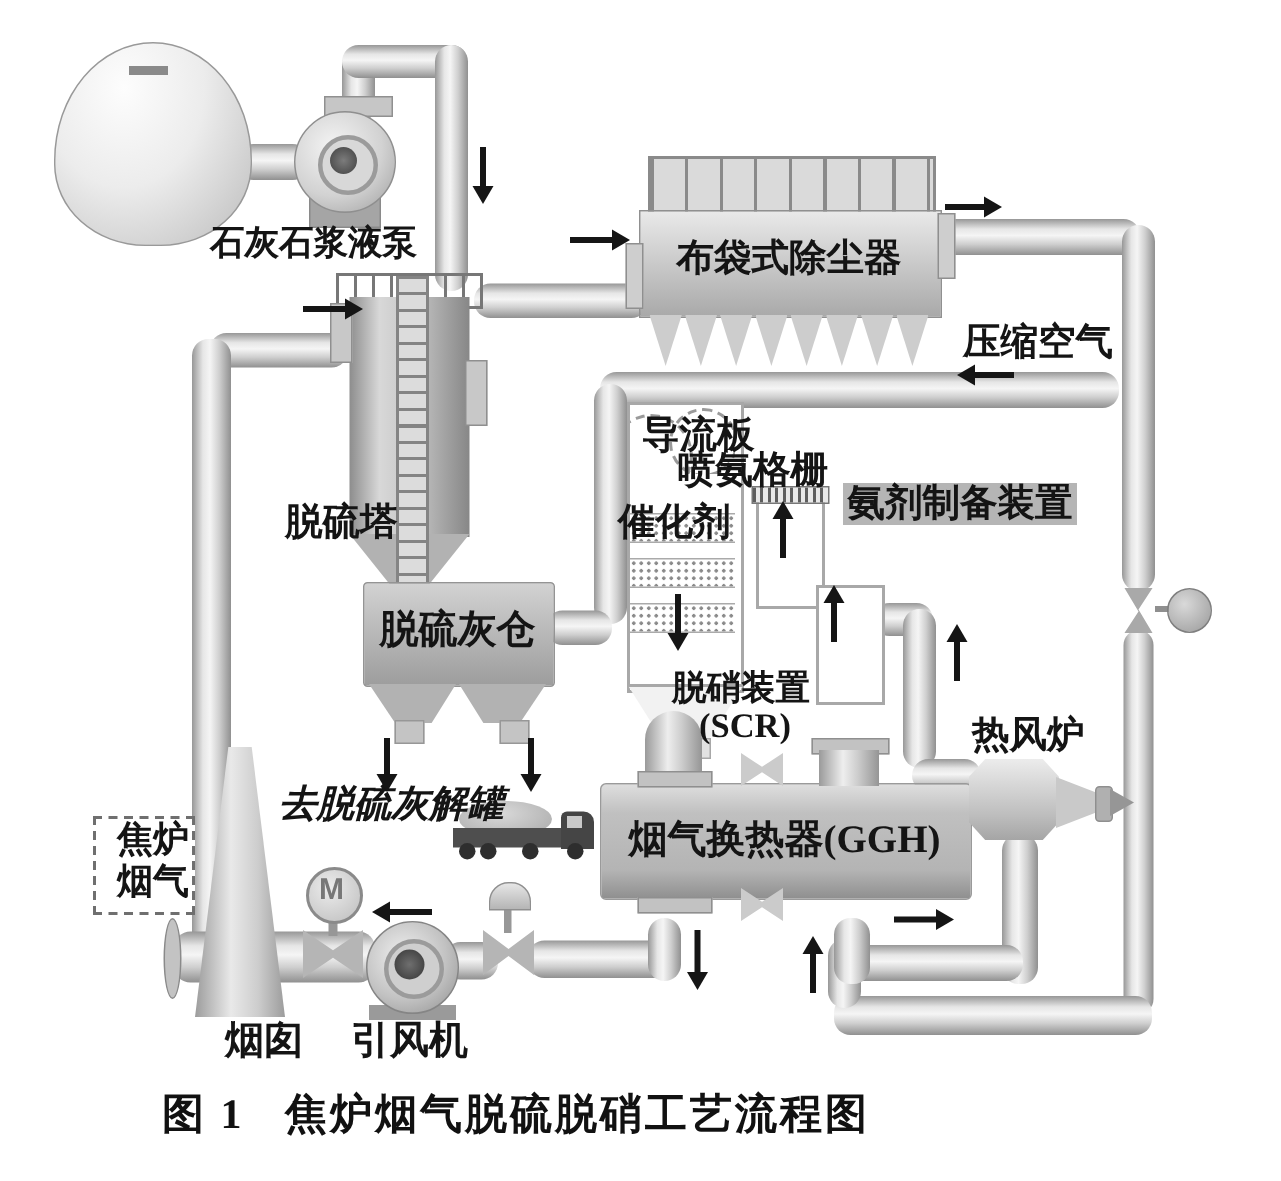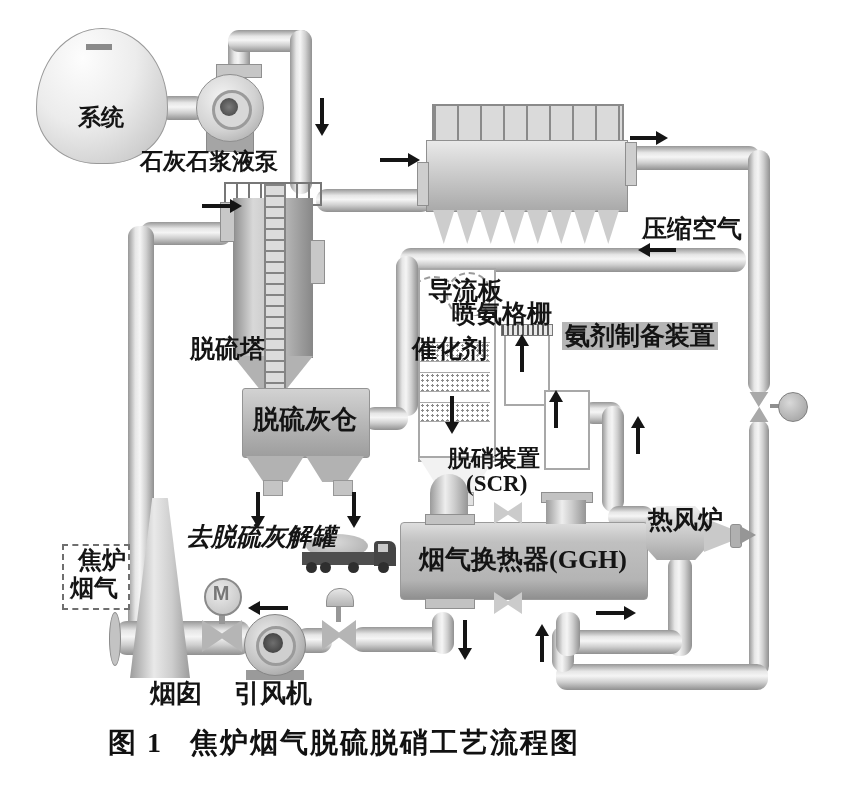--- a/index.html
+++ b/index.html
@@ -60,21 +60,20 @@
   <div class="pv pv2" style="left:556px;top:612px;width:24px;height:44px;"></div>
   <div class="pv pv2" style="left:432px;top:612px;width:22px;height:42px;"></div>
   <div class="ph" style="left:352px;top:627px;width:94px;height:25px;"></div>
   <div class="ph" style="left:296px;top:628px;width:36px;height:25px;"></div>
   <div class="pv" style="left:262px;top:384px;width:22px;height:12px;"></div>
 
   <div class="eq" style="left:36px;top:28px;width:130px;height:134px;
        border-radius:50% 50% 46% 46% / 58% 58% 40% 40%;border:1px solid #999;
        background:radial-gradient(ellipse at 35% 22%,#fdfdfd 0%,#ececec 45%,#c9c9c9 85%,#b0b0b0 100%);"></div>
   <div class="eq" style="left:86px;top:44px;width:26px;height:6px;background:#8a8a8a;"></div>
-  <div class="lbl" style="left:36px;top:106px;width:130px;text-align:center;font-size:23px;">系统</div>
 
   <div class="eq" style="left:206px;top:126px;width:46px;height:24px;background:#a5a5a5;border:1px solid #8a8a8a;"></div>
   <div class="eq" style="left:216px;top:64px;width:44px;height:12px;background:#c6c6c6;border:1px solid #909090;"></div>
   <div class="eq" style="left:196px;top:74px;width:66px;height:66px;border-radius:50%;
        background:radial-gradient(circle at 38% 35%,#f4f4f4,#d2d2d2 55%,#a3a3a3 95%);border:1px solid #8f8f8f;"></div>
   <div class="eq" style="left:212px;top:90px;width:34px;height:34px;border-radius:50%;border:3px solid #9b9b9b;background:#d8d8d8;"></div>
   <div class="eq" style="left:220px;top:98px;width:18px;height:18px;border-radius:50%;background:radial-gradient(circle,#7c7c7c,#3f3f3f);"></div>
   <div class="lbl" style="left:140px;top:150px;font-size:23px;">石灰石浆液泵</div>
 
   <div class="eq" style="left:224px;top:182px;width:98px;height:20px;
@@ -99,20 +98,21 @@
   <div class="eq" style="left:432px;top:210px;width:188px;height:34px;display:flex;">
     <div style="flex:1;clip-path:polygon(0 0,100% 0,50% 100%);background:#cdcdcd;margin:0 1px;"></div>
     <div style="flex:1;clip-path:polygon(0 0,100% 0,50% 100%);background:#cdcdcd;margin:0 1px;"></div>
     <div style="flex:1;clip-path:polygon(0 0,100% 0,50% 100%);background:#cdcdcd;margin:0 1px;"></div>
     <div style="flex:1;clip-path:polygon(0 0,100% 0,50% 100%);background:#cdcdcd;margin:0 1px;"></div>
     <div style="flex:1;clip-path:polygon(0 0,100% 0,50% 100%);background:#cdcdcd;margin:0 1px;"></div>
     <div style="flex:1;clip-path:polygon(0 0,100% 0,50% 100%);background:#cdcdcd;margin:0 1px;"></div>
     <div style="flex:1;clip-path:polygon(0 0,100% 0,50% 100%);background:#cdcdcd;margin:0 1px;"></div>
     <div style="flex:1;clip-path:polygon(0 0,100% 0,50% 100%);background:#cdcdcd;margin:0 1px;"></div>
   </div>
+  <div class="lbl" style="left:426px;top:160px;width:200px;text-align:center;font-size:25px;">布袋式除尘器</div>
 
   <div class="lbl" style="left:642px;top:216px;font-size:25px;">压缩空气</div>
 
   <div class="eq outline" style="left:418px;top:268px;width:74px;height:190px;"></div>
   <div class="eq" style="left:420px;top:270px;width:70px;height:46px;overflow:hidden;">
     <div style="position:absolute;left:-14px;top:6px;width:52px;height:52px;border:2px dashed #9a9a9a;border-radius:50%;"></div>
     <div style="position:absolute;left:26px;top:2px;width:42px;height:42px;border:2px dashed #9a9a9a;border-radius:50%;"></div>
   </div>
   <div class="eq dots" style="left:420px;top:342px;width:70px;height:18px;border-top:1px solid #aaa;border-bottom:1px solid #aaa;"></div>
   <div class="eq dots" style="left:420px;top:372px;width:70px;height:18px;border-top:1px solid #aaa;border-bottom:1px solid #aaa;"></div>
@@ -163,36 +163,36 @@
   <div class="eq" style="left:378px;top:562px;width:11px;height:11px;border-radius:50%;background:#2e2e2e;"></div>
 
   <div class="eq" style="left:646px;top:506px;width:60px;height:54px;
        clip-path:polygon(18% 0,82% 0,100% 22%,100% 78%,82% 100%,18% 100%,0 78%,0 22%);
        background:linear-gradient(180deg,#ececec,#bdbdbd 70%,#a5a5a5);"></div>
   <div class="eq" style="left:704px;top:518px;width:28px;height:34px;
        clip-path:polygon(0 0,100% 32%,100% 68%,0 100%);background:#c9c9c9;"></div>
   <div class="eq" style="left:730px;top:524px;width:10px;height:22px;background:#b0b0b0;border:1px solid #8f8f8f;border-radius:3px;"></div>
   <div class="eq" style="left:740px;top:526px;width:16px;height:18px;
        clip-path:polygon(0 0,100% 50%,0 100%);background:#969696;"></div>
-  <div class="lbl" style="left:648px;top:478px;font-size:25px;margin-top:29px;">热风炉</div>
+  <div class="lbl" style="left:648px;top:478px;font-size:25px;">热风炉</div>
 
   <div class="eq" style="left:746px;top:392px;width:26px;height:30px;
        clip-path:polygon(14% 0,86% 0,50% 48%,86% 100%,14% 100%,50% 52%);background:#a9a9a9;"></div>
   <div class="eq" style="left:770px;top:404px;width:10px;height:4px;background:#8f8f8f;"></div>
   <div class="eq" style="left:778px;top:392px;width:28px;height:28px;border-radius:50%;
        background:radial-gradient(circle at 38% 35%,#d9d9d9,#9a9a9a);border:1px solid #7f7f7f;"></div>
 
   <div class="eq" style="left:130px;top:498px;width:60px;height:180px;
        clip-path:polygon(37% 0,63% 0,100% 100%,0 100%);
        background:linear-gradient(90deg,#9c9c9c,#e9e9e9 40%,#cdcdcd 70%,#9c9c9c);z-index:2;"></div>
   <div class="lbl" style="left:150px;top:680px;font-size:26px;">烟囱</div>
 
   <div class="eq" style="left:62px;top:544px;width:64px;height:62px;border:2px dashed #6f6f6f;background:#fff;"></div>
   <div class="lbl" style="left:62px;top:548px;width:64px;text-align:right;font-size:24px;">焦炉</div>
-  <div class="lbl" style="left:62px;top:576px;width:64px;text-align:center;font-size:24px;">烟气</div>
+  <div class="lbl" style="left:62px;top:576px;width:64px;text-align:right;font-size:24px;">烟气</div>
 
   <div class="eq3" style="left:202px;top:620px;width:40px;height:32px;
        clip-path:polygon(0 0,50% 42%,100% 0,100% 100%,50% 58%,0 100%);background:#b5b5b5;"></div>
   <div class="eq3" style="left:219px;top:602px;width:6px;height:22px;background:#979797;"></div>
   <div class="eq3" style="left:204px;top:578px;width:34px;height:34px;border-radius:50%;
        background:radial-gradient(circle at 40% 35%,#ececec,#bdbdbd);border:2px solid #8a8a8a;"></div>
   <div class="lbl" style="left:204px;top:583px;width:34px;text-align:center;font-size:20px;color:#777;font-family:'Liberation Sans',sans-serif;">M</div>
 
   <div class="eq3" style="left:244px;top:614px;width:60px;height:60px;border-radius:50%;
        background:radial-gradient(circle at 40% 38%,#f0f0f0,#c2c2c2 55%,#8f8f8f 100%);border:1px solid #858585;"></div>

